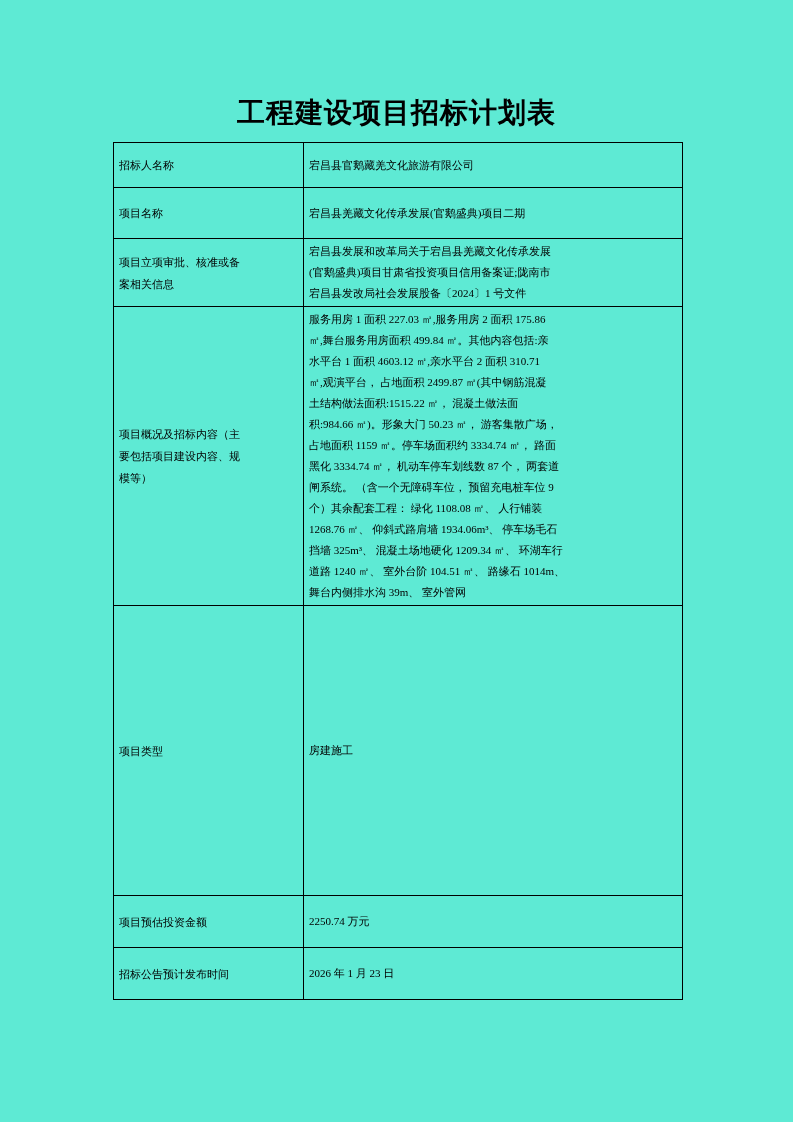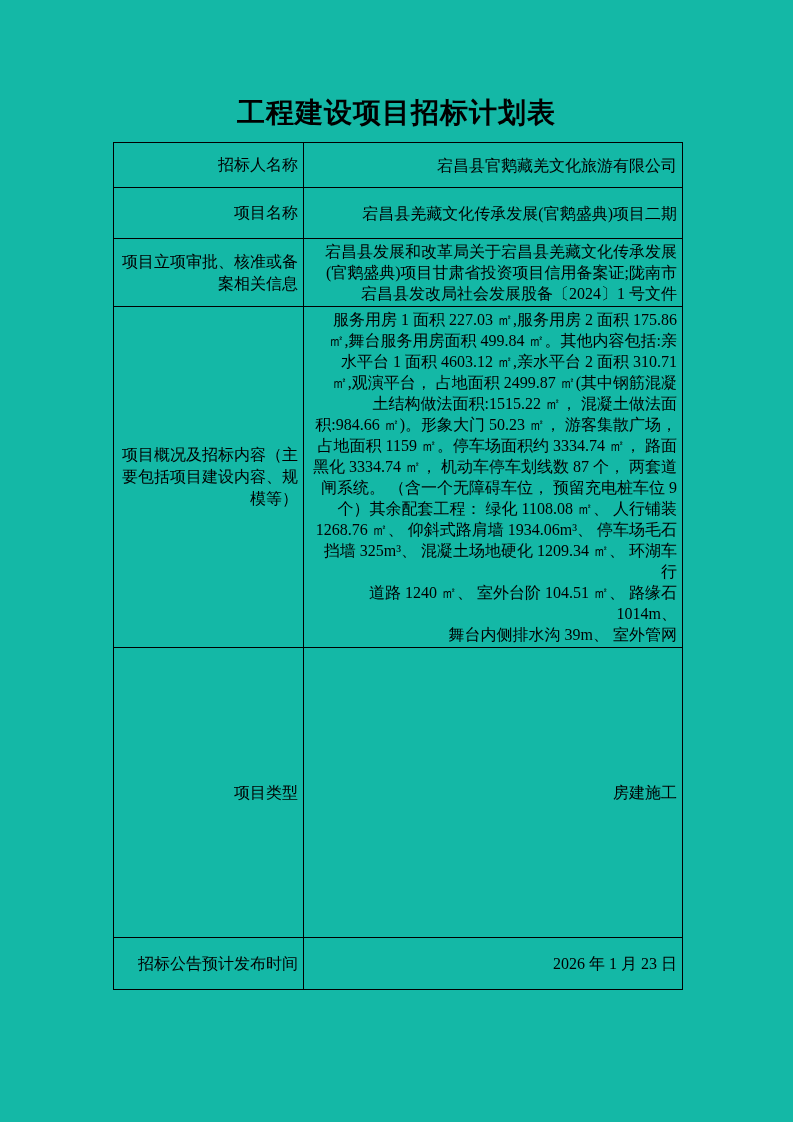--- a/index.html
+++ b/index.html
@@ -4,21 +4,21 @@
 <style>
   html, body {
     margin: 0;
     padding: 0;
     background: #ffffff;
   }
   .page {
     position: relative;
     width: 793px;
     height: 1122px;
-    background: #14b8a6;
+    background: #5eead4;
     color: #000000;
     font-family: "Liberation Serif", "DejaVu Serif", serif;
     overflow: hidden;
   }
   .doc-title {
     position: absolute;
     top: 94px;
     left: 0;
     width: 100%;
     margin: 0;
@@ -32,23 +32,23 @@
   table.bid-table {
     position: absolute;
     top: 142px;
     left: 113px;
     width: 569px;
     border-collapse: collapse;
     table-layout: fixed;
   }
   table.bid-table td {
     border: 1px solid #000000;
-    text-align: right;
+    text-align: left;
     vertical-align: middle;
-    font-size: 16px;
+    font-size: 11px;
     padding: 2px 5px;
     white-space: pre-line;
     word-break: break-word;
   }
   td.label-cell { line-height: 22px; }
   td.value-cell { line-height: 21px; }
   tr:nth-child(1)  { height: 45px; }
   tr:nth-child(2)  { height: 51px; }
   tr:nth-child(3)  { height: 47px; }
   tr:nth-child(4)  { height: 63px; }
@@ -105,19 +105,23 @@
 1268.76 ㎡、 仰斜式路肩墙 1934.06m³、 停车场毛石
 挡墙 325m³、 混凝土场地硬化 1209.34 ㎡、 环湖车行
 道路 1240 ㎡、 室外台阶 104.51 ㎡、 路缘石 1014m、
 舞台内侧排水沟 39m、 室外管网</td>
       </tr>
       <tr>
         <td class="label-cell">项目类型</td>
         <td class="value-cell">房建施工</td>
       </tr>
       <tr>
+        <td class="label-cell">项目预估投资金额</td>
+        <td class="value-cell">2250.74 万元</td>
+      </tr>
+      <tr>
         <td class="label-cell">招标公告预计发布时间</td>
         <td class="value-cell">2026 年 1 月 23 日</td>
       </tr>
     </tbody>
   </table>
 
 </div>
 
 </body></html>

